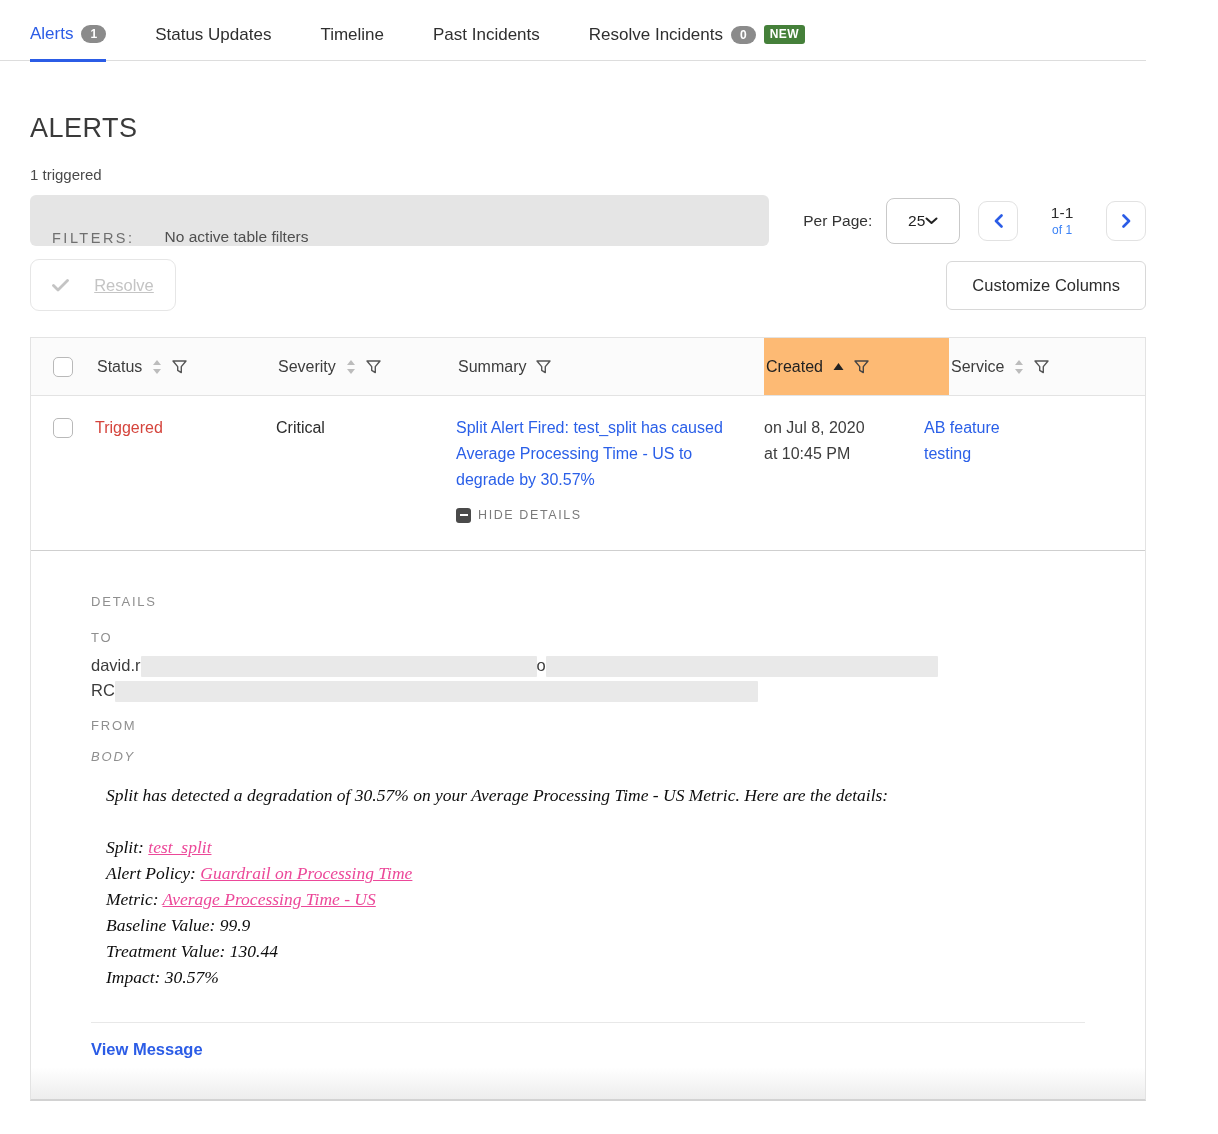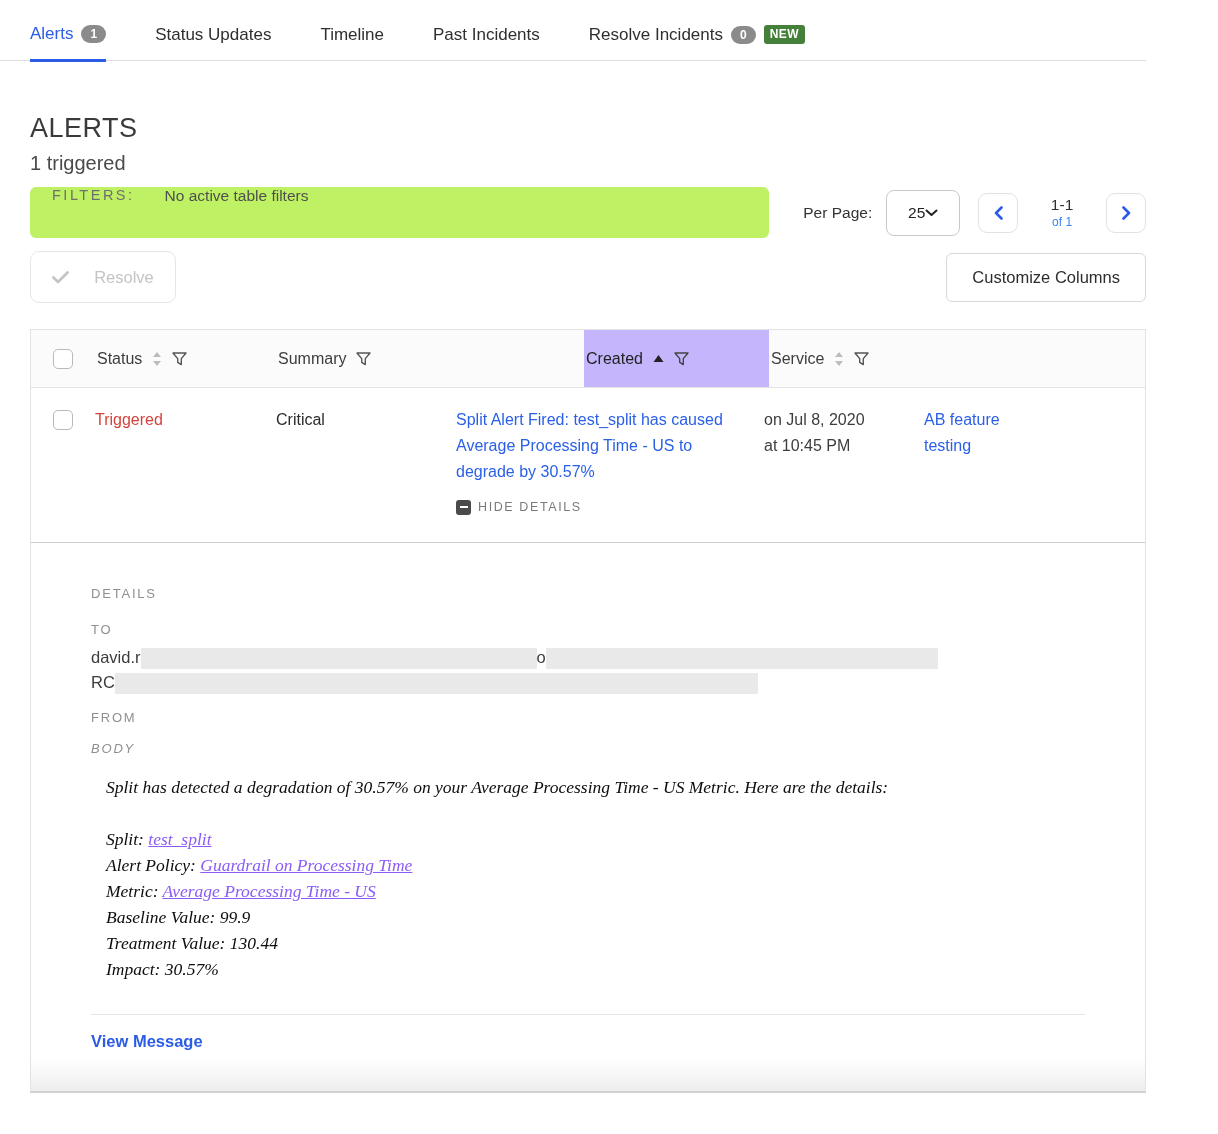--- a/index.html
+++ b/index.html
@@ -30,27 +30,27 @@
     border-radius: 10px; padding: 2px 9px; line-height: 14px;
   }
   .new-badge {
     background:#45803a; color:#fff; font-size:12px; font-weight:bold;
     border-radius: 3px; padding: 3px 6px; line-height: 13px; letter-spacing:.5px;
   }
 
   
   .page { padding-left: 30px; width: 1146px; }
   .page-title { margin-top: 52px; font-size: 27px; font-weight: 500; letter-spacing: .5px; color:#3a3a3a; }
-  .page-sub { margin-top: 8px; font-size: 20px; color: #4a4a4a; }
+  .page-sub { margin-top: 22px; font-size: 15px; color: #4a4a4a; }
 
   
   .controls { display:flex; align-items:center; margin-top: 12px; }
   .filters-bar {
-    width: 740px; height: 51px; background:#bef264; border-radius: 6px;
-    display:flex; align-items:flex-start; padding: 0 22px;
+    width: 740px; height: 51px; background:#e5e5e5; border-radius: 6px;
+    display:flex; align-items:flex-end; padding: 0 22px;
   }
   .filters-label { font-size: 14.5px; letter-spacing: 2.5px; color:#6f6f6f; }
   .filters-value { font-size: 15.5px; color:#4f4f4f; margin-left: 30px; }
   .perpage-label { font-size: 15.5px; color:#333; margin-left: 34px; white-space:nowrap; }
   .select-box {
     margin-left: 14px; width: 74px; height: 46px;
     border: 1px solid #c9c9c9; border-radius: 8px; background:#fff;
     display:flex; align-items:center; justify-content:center; 
     font-size: 15.5px; color:#222; cursor:pointer;
   }
@@ -62,21 +62,21 @@
   .page-ind { text-align:center; margin-left: 18px; width: 52px; }
   .page-range { font-size: 15.5px; color:#2f2f2f; }
   .page-total { font-size: 12px; color:#3b82f6; margin-top: 1px; }
   .nav-btn:last-child { margin-left: 18px; }
 
   
   .controls2 { display:flex; align-items:center; justify-content:space-between; margin-top: 13px; }
   .resolve-btn {
     width: 146px; height: 52px; border: 1px solid #e6e6e6; border-radius: 9px; background:#fff;
     display:flex; align-items:center; justify-content:center; gap: 25px;
-    font-size: 16.5px; color:#c4c4c4; cursor: default;
+    font-size: 16.5px; color:#c4c4c4; cursor: default; text-decoration: underline;
   }
   .customize-btn {
     height: 49px; border: 1px solid #d8d8d8; border-radius: 6px; background:#fff;
     font-size: 16.5px; color:#2d2d2d; padding: 0 25px; cursor:pointer;
     display:flex; align-items:center;
   }
 
   
   .alert-table {
     margin-top: 26px; width: 1116px;
@@ -88,21 +88,21 @@
     border-bottom: 1px solid #e3e3e3; font-size: 16px; color:#3d3d3d;
   }
   .th { display:flex; align-items:center; gap: 10px; padding-left: 2px; }
   .col-check   { width: 64px; display:flex; align-items:flex-start; justify-content:center; }
   .thead .col-check { align-items:center; }
   .col-status  { width: 181px; }
   .col-severity{ width: 180px; }
   .col-summary { width: 308px; }
   .col-created { width: 185px; }
   .col-service { flex: 1; }
-  .th.col-created { background:#c4b5fd; color:#222; }
+  .th.col-created { background:#fdba74; color:#222; }
   .checkbox {
     width: 20px; height: 20px; border: 1.5px solid #b9b9b9; border-radius: 5px;
     background:#fff; cursor:pointer;
   }
   .trow { display:flex; padding: 19px 0 22px 0; border-bottom: 1px solid #cfcfcf; font-size: 16px; }
   .cell { line-height: 26px; }
   .status-triggered { color: #d5443c; }
   .severity-text { color: #2b2b2b; }
   .summary-link { color:#2a5fe8; width: 284px; cursor:pointer; }
   .hide-details {
@@ -125,21 +125,21 @@
   .redact { display:inline-block; height: 21px; background:#e9e9e9; vertical-align: middle; border-radius:1px; }
   .from-block { margin-top: 15px; }
   .from-value { margin-top: 8px; font-size: 16.5px; color:#3c3c3c; }
   .body-block { margin-top: 16px; font-style: italic; }
   .email-body {
     margin: 18px 0 0 15px;
     font-family: "Liberation Serif", serif;
     font-size: 17.5px; color: #0d0d0d; line-height: 26px;
   }
   .email-fields { margin-top: 26px; }
-  .email-body a, .email-link { color:#8b5cf6; text-decoration: underline; cursor:pointer; }
+  .email-body a, .email-link { color:#ec4899; text-decoration: underline; cursor:pointer; }
   .details-divider { margin-top: 32px; margin-right: 60px; border-top: 1px solid #e8e8e8; }
   .view-message { margin-top: 17px; font-size: 16.5px; font-weight: bold; color:#2b5ce6; cursor:pointer; display:inline-block; }
   .bottom-fade { height: 32px; background: linear-gradient(#ffffff, #ededed); margin-top: 8px; }
 
   svg { display:block; }
 </style>
 </head>
 <body>
 
 <div class="tabbar">
@@ -215,20 +215,34 @@
   </div>
 
   <div class="alert-table">
 
     <div class="thead">
       <div class="col-check">
         <div class="checkbox"></div>
       </div>
       <div class="th col-status">
         <span>Status</span>
+        <span>
+          <svg width="10" height="14" viewBox="0 0 10 14">
+              <path d="M5 0 L9 5 H1 Z" fill="#bcbcbc"></path>
+              <path d="M5 14 L1 9 H9 Z" fill="#bcbcbc"></path>
+            </svg>
+        </span>
+        <span>
+          <svg width="15" height="14" viewBox="0 0 15 14">
+              <path d="M1 1 H14 L9.3 6.6 V12.6 L5.7 10.4 V6.6 Z" fill="none" stroke="#555" stroke-width="1.4" stroke-linejoin="round"></path>
+            </svg>
+        </span>
+      </div>
+      <div class="th col-severity">
+        <span>Severity</span>
         <span>
           <svg width="10" height="14" viewBox="0 0 10 14">
               <path d="M5 0 L9 5 H1 Z" fill="#bcbcbc"></path>
               <path d="M5 14 L1 9 H9 Z" fill="#bcbcbc"></path>
             </svg>
         </span>
         <span>
           <svg width="15" height="14" viewBox="0 0 15 14">
               <path d="M1 1 H14 L9.3 6.6 V12.6 L5.7 10.4 V6.6 Z" fill="none" stroke="#555" stroke-width="1.4" stroke-linejoin="round"></path>
             </svg>

